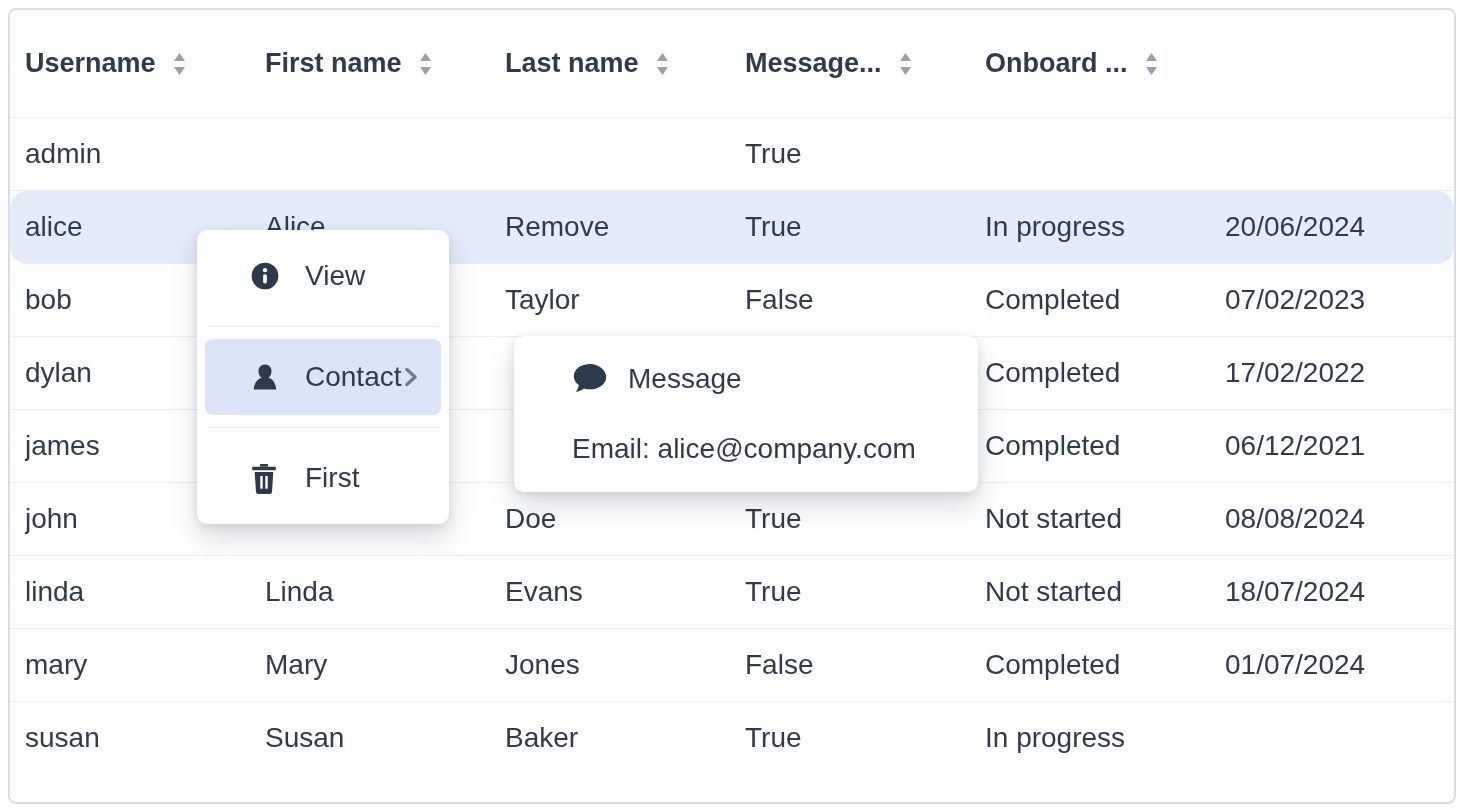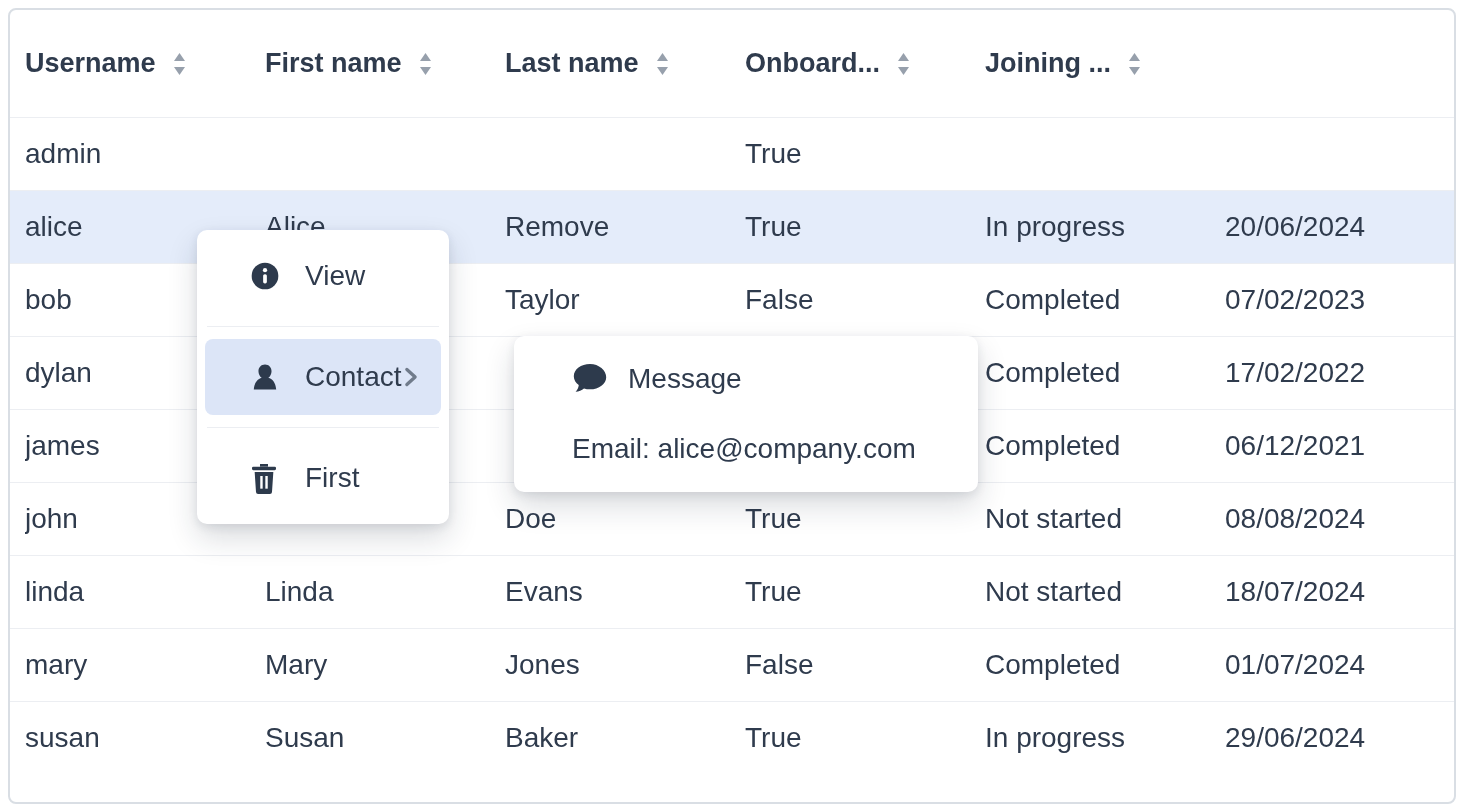--- a/index.html
+++ b/index.html
@@ -44,21 +44,21 @@
     font-size: 27px; font-weight: 700; color: var(--text);
     cursor: pointer;
   }
   .sort-icon { flex: 0 0 auto; display: inline-flex; }
   .tr {
     height: 72px;
     border-bottom: 1px solid var(--divider);
     font-size: 28px; color: var(--text);
   }
   .tr:last-child { border-bottom: none; }
-  .tr.highlighted { background: var(--row-highlight); }
+  .tr.highlighted { background: var(--row-highlight); border-radius: 17px; }
   .td { white-space: nowrap; overflow: hidden; }
 
   
   .context-menu {
     position: absolute; left: 197px; top: 230px; width: 252px;
     background: #fff; border-radius: 10px;
     box-shadow: 0 14px 30px rgba(25,35,55,.16), 0 3px 10px rgba(25,35,55,.10);
     padding: 8px; box-sizing: border-box;
     z-index: 10;
   }
@@ -117,30 +117,30 @@
       <div class="th">
         <span>Last name</span>
         <span class="sort-icon">
           <svg width="15" height="26" viewBox="0 0 15 26">
             <path d="M7.5 2 L13 10 L2 10 Z" fill="#97a0ac"></path>
             <path d="M7.5 24 L13 16 L2 16 Z" fill="#97a0ac"></path>
           </svg>
         </span>
       </div>
       <div class="th">
-        <span>Onboard...</span>
-        <span class="sort-icon">
-          <svg width="15" height="26" viewBox="0 0 15 26">
-            <path d="M7.5 2 L13 10 L2 10 Z" fill="#97a0ac"></path>
-            <path d="M7.5 24 L13 16 L2 16 Z" fill="#97a0ac"></path>
-          </svg>
-        </span>
-      </div>
-      <div class="th">
-        <span>Joining ...</span>
+        <span>Message...</span>
+        <span class="sort-icon">
+          <svg width="15" height="26" viewBox="0 0 15 26">
+            <path d="M7.5 2 L13 10 L2 10 Z" fill="#97a0ac"></path>
+            <path d="M7.5 24 L13 16 L2 16 Z" fill="#97a0ac"></path>
+          </svg>
+        </span>
+      </div>
+      <div class="th">
+        <span>Onboard ...</span>
         <span class="sort-icon">
           <svg width="15" height="26" viewBox="0 0 15 26">
             <path d="M7.5 2 L13 10 L2 10 Z" fill="#97a0ac"></path>
             <path d="M7.5 24 L13 16 L2 16 Z" fill="#97a0ac"></path>
           </svg>
         </span>
       </div>
     </div>
   <div>
       <div class="grid-row tr">
@@ -206,21 +206,20 @@
         <div class="td">False</div>
         <div class="td">Completed</div>
         <div class="td">01/07/2024</div>
       </div>
       <div class="grid-row tr">
         <div class="td">susan</div>
         <div class="td">Susan</div>
         <div class="td">Baker</div>
         <div class="td">True</div>
         <div class="td">In progress</div>
-        <div class="td">29/06/2024</div>
       </div>
     </div>
 </div>
 
 <div class="context-menu">
 
   <div class="menu-item">
     <span class="mi-icon">
       <svg width="32" height="32" viewBox="0 0 24 24">
         <circle cx="12" cy="12" r="10" fill="#2d3a4c"></circle>

